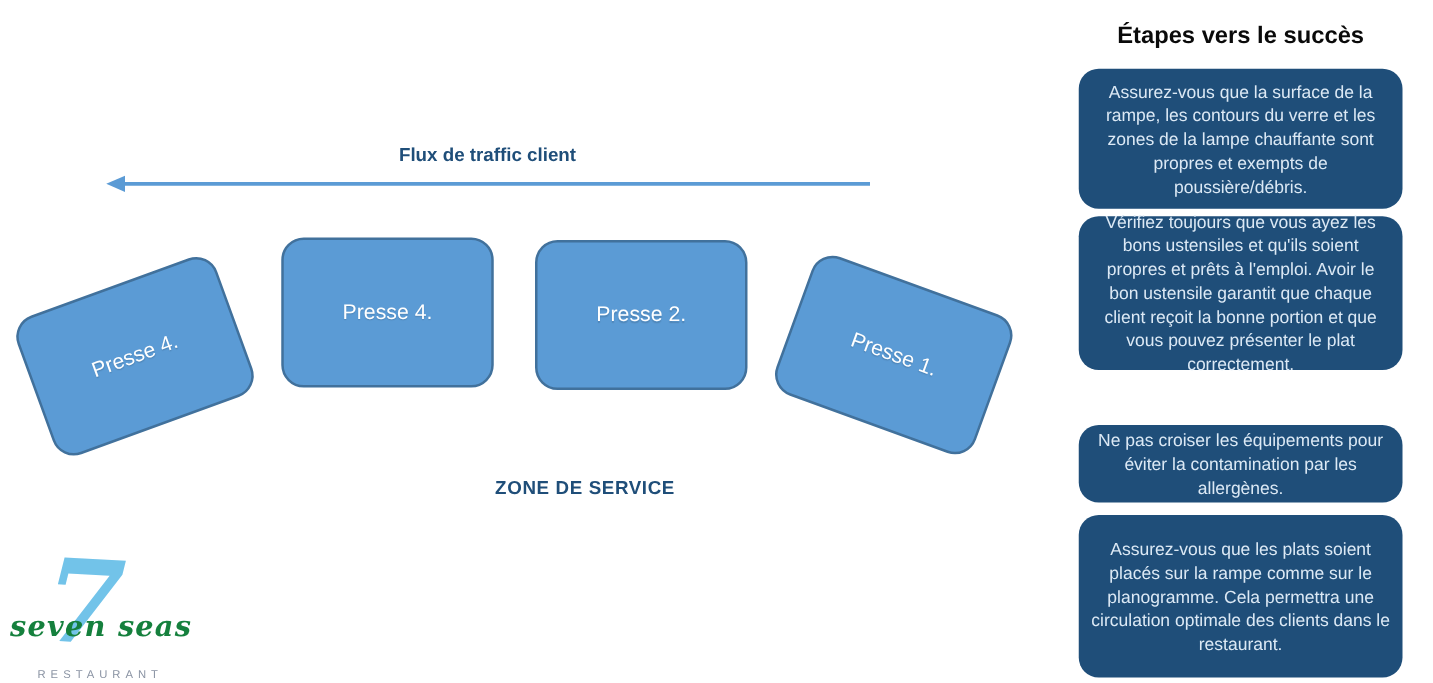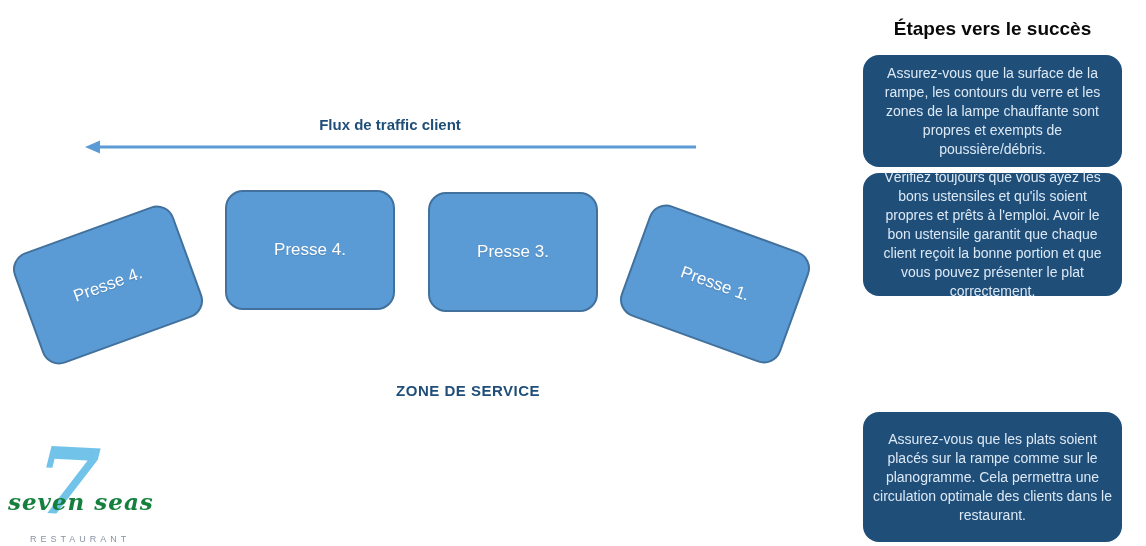--- a/index.html
+++ b/index.html
@@ -122,21 +122,21 @@
     <polygon points="1,9 16,2.5 16,15.5" fill="#5B9BD5"></polygon>
   </svg>
 
   <div class="presse presse-4">
     <span>Presse 4.</span>
   </div>
   <div class="presse presse-3">
     <span>Presse 4.</span>
   </div>
   <div class="presse presse-2">
-    <span>Presse 3.</span>
+    <span>Presse 2.</span>
   </div>
   <div class="presse presse-1">
     <span>Presse 1.</span>
   </div>
 
   <div class="zone-label">ZONE DE SERVICE</div>
 
   <div class="logo">
     <div class="logo-numeral">7</div>
     <div class="logo-script">seven seas</div>
@@ -144,17 +144,20 @@
   </div>
 
   <div class="sidebar-title">Étapes vers le succès</div>
 
   <div class="step-box step-1">
     <span>Assurez-vous que la surface de la rampe, les contours du verre et les zones de la lampe chauffante sont propres et exempts de poussière/débris.</span>
   </div>
   <div class="step-box step-2">
     <span>Vérifiez toujours que vous ayez les bons ustensiles et qu'ils soient propres et prêts à l'emploi. Avoir le bon ustensile garantit que chaque client reçoit la bonne portion et que vous pouvez présenter le plat correctement.</span>
   </div>
+  <div class="step-box step-3">
+    <span>Ne pas croiser les équipements pour éviter la contamination par les allergènes.</span>
+  </div>
   <div class="step-box step-4">
     <span>Assurez-vous que les plats soient placés sur la rampe comme sur le planogramme. Cela permettra une circulation optimale des clients dans le restaurant.</span>
   </div>
 
 </div>
 
 </body></html>

